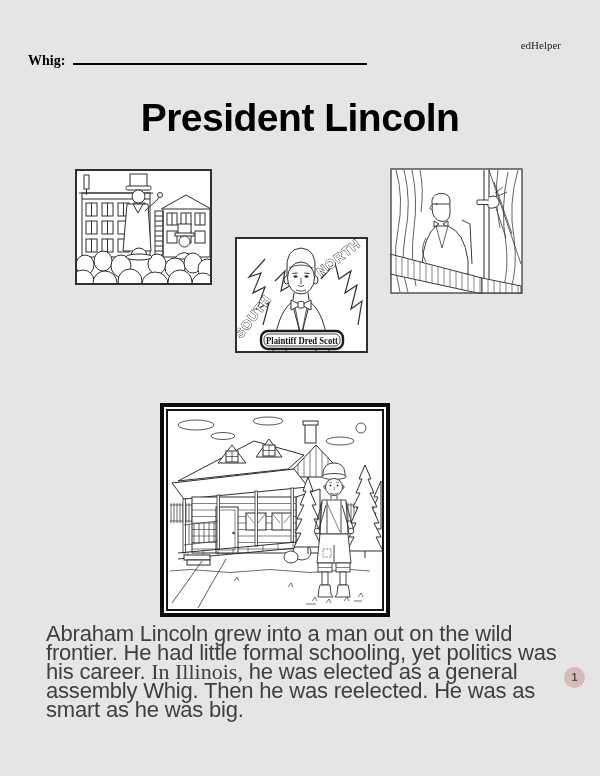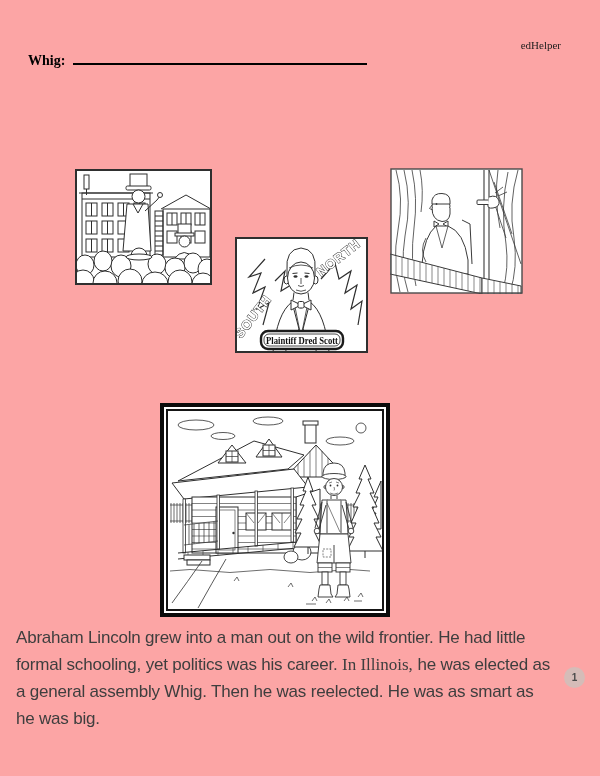--- a/index.html
+++ b/index.html
@@ -1,18 +1,18 @@
 <!DOCTYPE html>
 <html><head>
 <meta charset="utf-8">
 <style>
   * { margin:0; padding:0; box-sizing:border-box; }
   html,body { background:#ffffff; }
   .page {
-    position:relative; width:600px; height:776px; background:#fca5a5;
+    position:relative; width:600px; height:776px; background:#e5e5e5;
     font-family:"Liberation Sans", sans-serif; overflow:hidden;
   }
   .brand {
     position:absolute; top:39px; right:39px;
     font-family:"Liberation Serif", serif; font-size:11px; color:#1d1d1d;
   }
   .name-row { position:absolute; top:51px; left:28px; white-space:nowrap; }
   .name-label {
     font-family:"Liberation Serif", serif; font-weight:bold; font-size:14px; color:#000;
   }
@@ -36,41 +36,42 @@
   svg { display:block; }
   .torn-label {
     font-family:"Liberation Sans", sans-serif; font-weight:bold; font-size:13px;
     letter-spacing:1px; fill:#ffffff; stroke:#2f2f2f; stroke-width:0.9;
     paint-order:stroke fill;
   }
   .sign-text {
     font-family:"Liberation Serif", serif; font-weight:bold; font-size:10px; fill:#101010;
   }
   .paragraph {
-    position:absolute; left:16px; top:624px; width:536px;
-    font-size:17px; line-height:27px; letter-spacing:-0.2px; color:#3e3e3e;
+    position:absolute; left:46px; top:624px; width:536px;
+    font-size:22px; line-height:19px; letter-spacing:-0.2px; color:#3e3e3e;
   }
   .serif { font-family:"Liberation Serif", serif; letter-spacing:0; }
   .page-badge {
     position:absolute; left:564px; top:667px; width:21px; height:21px;
     border-radius:50%; background:#d5bcb8; display:flex; align-items:center;
     justify-content:center; font-size:10px; font-weight:bold; color:#4b4b4b;
   }
 </style>
 </head>
 <body>
 
 <div class="page">
 
   <div class="brand">edHelper</div>
 
   <div class="name-row">
     <span class="name-label">Whig:</span><span class="name-line"></span>
   </div>
 
+  <h1 class="title">President Lincoln</h1>
 
   <div class="illus illus-speech">
     <svg width="137" height="116" viewBox="0 0 137 116">
       <rect x="1" y="1" width="135" height="114" fill="#ffffff" stroke="none"></rect>
       <g fill="none" stroke="#2f2f2f" stroke-width="1">
 
         <rect x="9" y="6" width="5" height="14"></rect>
           <line x1="11.5" y1="20" x2="11.5" y2="26"></line>
 
         <rect x="7" y="24" width="68" height="64"></rect>

